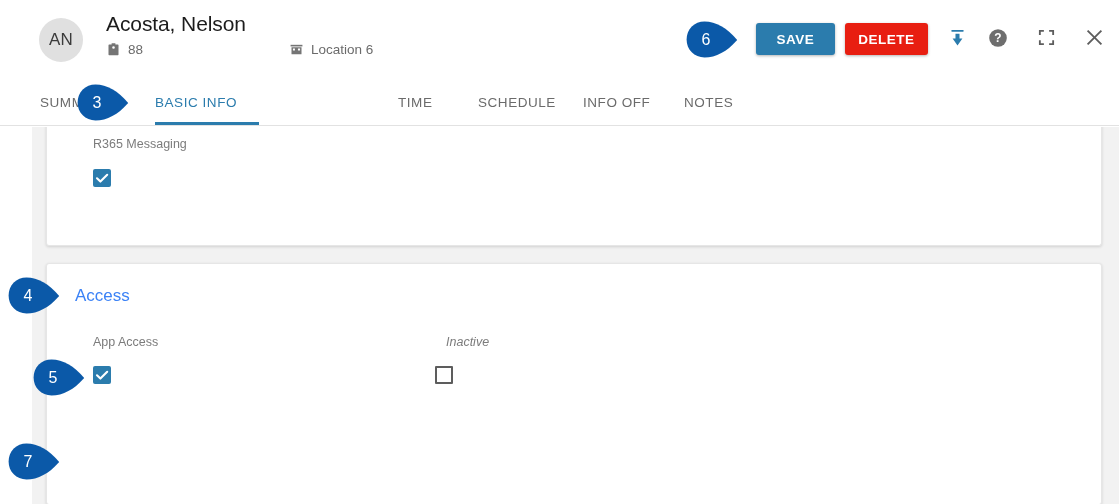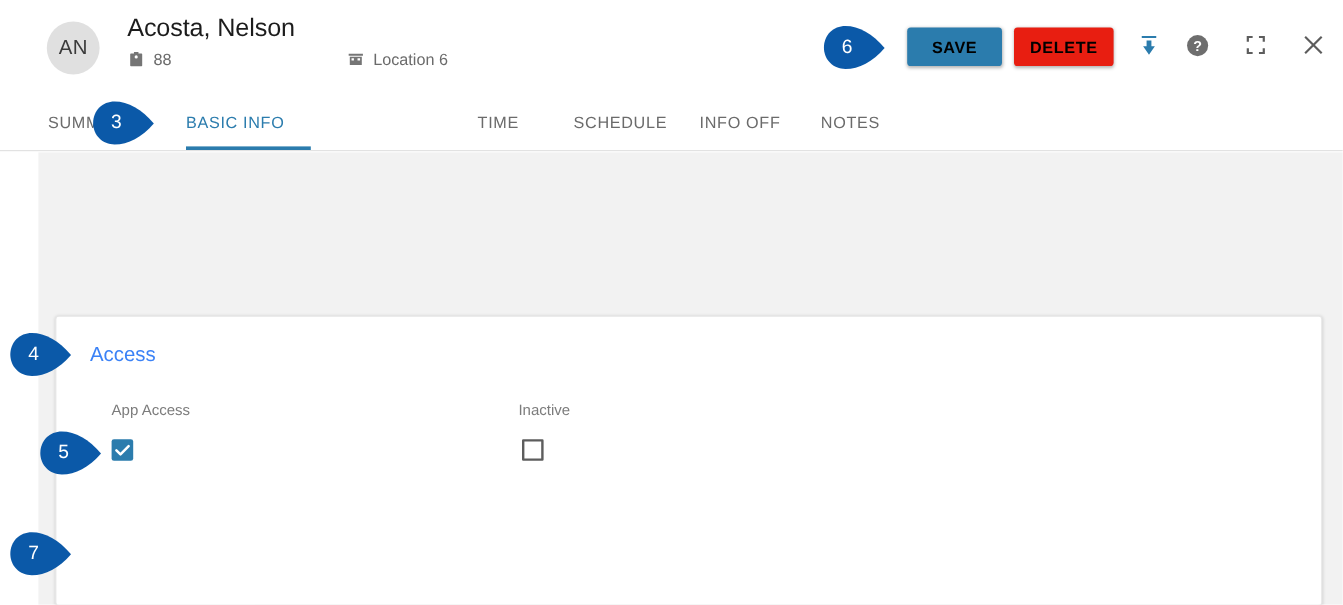--- a/index.html
+++ b/index.html
@@ -78,21 +78,21 @@
     top: 0; left: 0;
     width: 1119px; height: 79px;
   }
 
   .btn-save, .btn-delete {
     position: absolute;
     top: 23px;
     height: 32px;
     border: none;
     border-radius: 3px;
-    color: #000000;
+    color: #ffffff;
     font-size: 13.5px;
     font-weight: bold;
     letter-spacing: 0.5px;
     cursor: pointer;
     font-family: "Liberation Sans", sans-serif;
     box-shadow: 0 1px 3px rgba(0,0,0,0.30);
   }
   .btn-save   { left: 756px; width: 79px; background: #2b7cad; }
   .btn-delete { left: 845px; width: 83px; background: #e81e11; }
 
@@ -335,34 +335,42 @@
     <button class="tab" style="left:40px;width:84px;">SUMMARY</button>
     <button class="tab active" style="left:140px;width:104px;">BASIC INFO</button>
     <button class="tab" style="left:398px;width:38px;">TIME</button>
     <button class="tab" style="left:478px;width:76px;">SCHEDULE</button>
     <button class="tab" style="left:583px;width:68px;">INFO OFF</button>
     <button class="tab" style="left:684px;width:49px;">NOTES</button>
   </div>
 
   <div class="content">
 
+    <div class="card card-messaging">
+      <div class="field-label" style="left:46px; top:56px;">R365 Messaging</div>
+      <div class="cb checked" style="left:46px; top:88px;">
+        <svg viewBox="0 0 18 18" width="18" height="18" fill="none" stroke="#ffffff" stroke-width="2.1" stroke-linecap="round" stroke-linejoin="round">
+          <path d="M4 9.3 7.4 12.6 14.2 5.8"></path>
+        </svg>
+      </div>
+    </div>
 
     <div class="card card-access">
 
       <div class="section-title" style="left:28px; top:22px;">Access</div>
 
       <div class="field-label" style="left:46px; top:71px;">App Access</div>
 
       <div class="cb checked" style="left:46px; top:102px;">
         <svg viewBox="0 0 18 18" width="18" height="18" fill="none" stroke="#ffffff" stroke-width="2.1" stroke-linecap="round" stroke-linejoin="round">
           <path d="M4 9.3 7.4 12.6 14.2 5.8"></path>
         </svg>
       </div>
 
-      <div class="field-label" style="left:385px; top:71px;">Inactive</div>
+      <div class="field-label" style="left:399px; top:71px;font-style:italic;">Inactive</div>
 
       <div class="cb unchecked" style="left:388px; top:102px;"></div>
 
 
     </div>
 
   </div>
 
   <div class="callout" style="left:77px; top:84px;">
     <svg class="pin-svg" viewBox="0 0 52 37">

